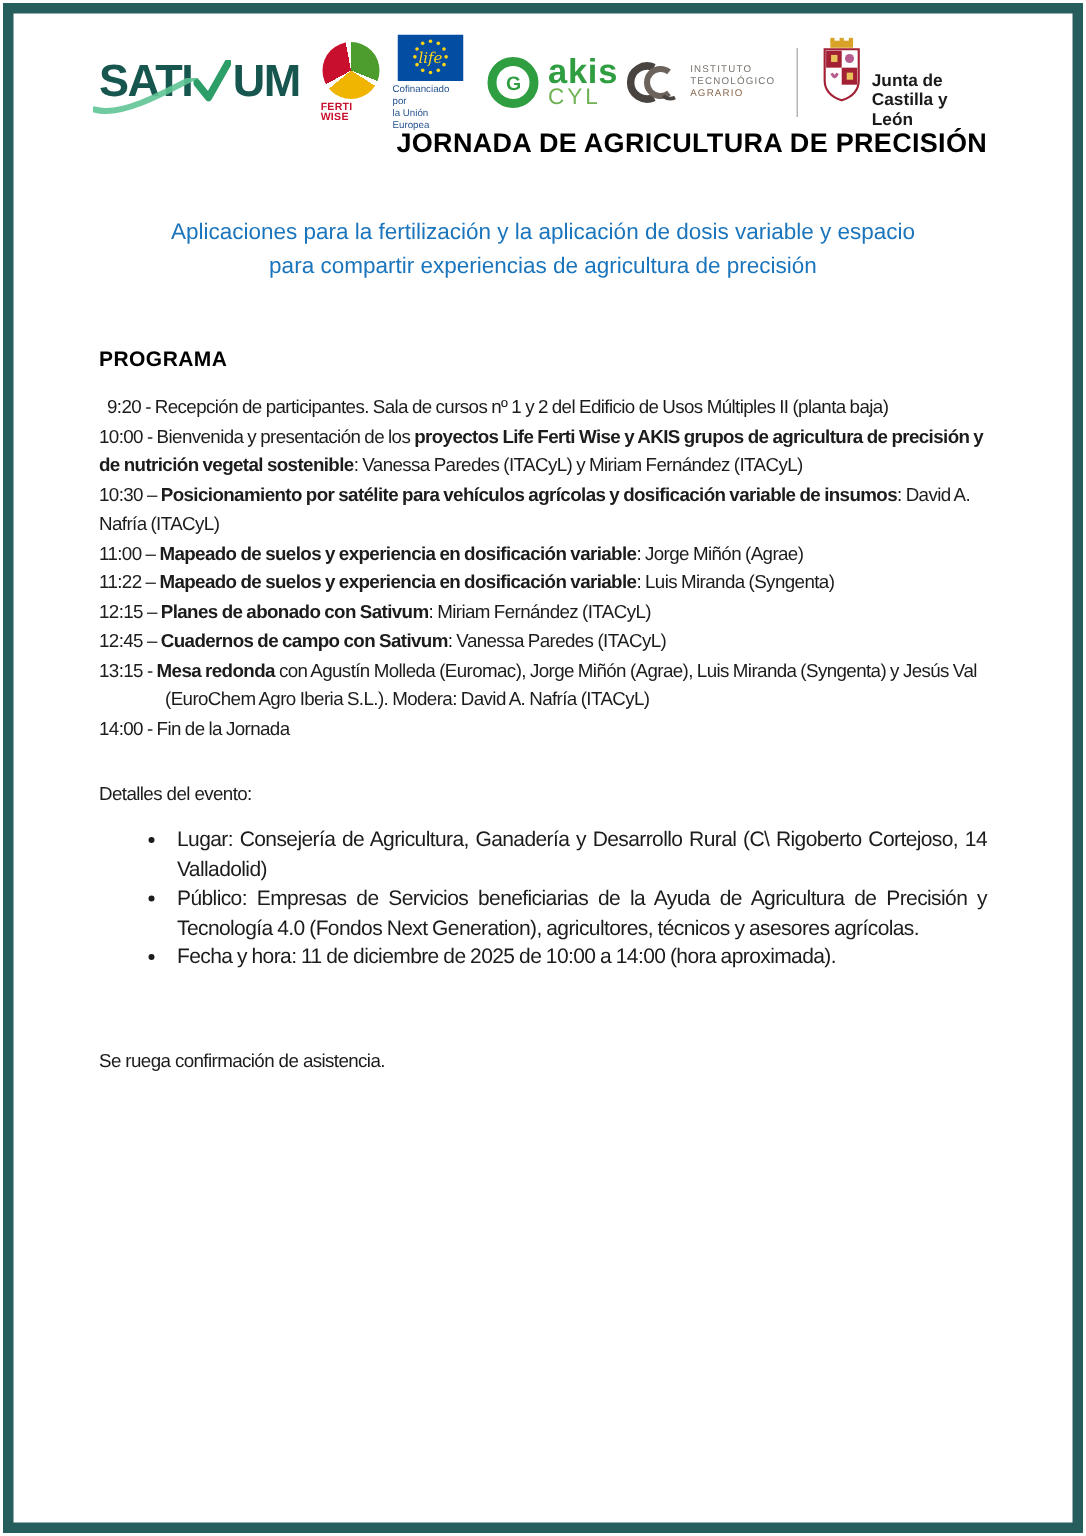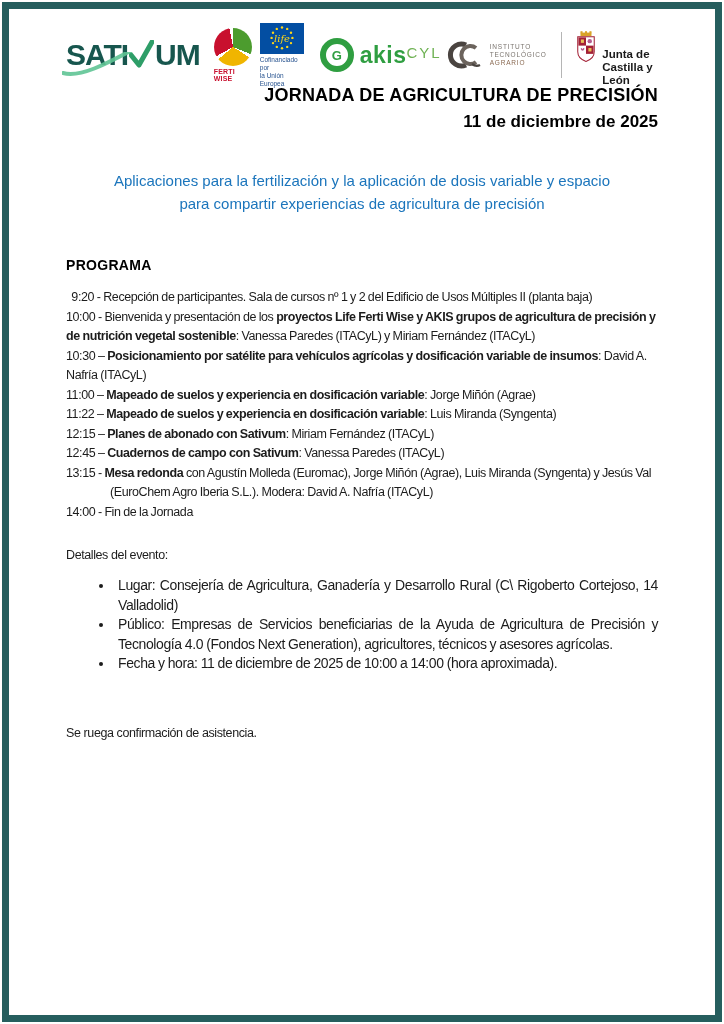--- a/index.html
+++ b/index.html
@@ -26,21 +26,21 @@
   .fertiwise .fw-label { font-size:7px; font-weight:bold; color:var(--ferti_red,#C8102E);
     margin-top:2px; letter-spacing:.2px; }
 
   .eu { display:flex; flex-direction:column; align-items:flex-end; margin-left:8px; }
   .eu .caption { font-size:6.5px; line-height:8px; color:#27538f; margin-top:2px; }
 
   .akis { display:flex; align-items:center; margin-left:16px; }
   .akis .ring { width:34px; height:34px; border-radius:50%; border:6px solid var(--akis_green,#2F9E41);
     display:flex; align-items:center; justify-content:center; font-weight:bold; font-size:13px;
     color:var(--akis_green,#2F9E41); }
-  .akis .akis-words { margin-left:6px; display:flex; flex-direction:row; }
+  .akis .akis-words { margin-left:6px; display:flex; flex-direction:column; }
   .akis .akis-name { font-size:23px; font-weight:bold; line-height:20px; color:var(--akis_green,#2F9E41);
     letter-spacing:.5px; }
   .akis .akis-region { font-size:15px; line-height:16px; color:var(--akis_light_green,#6FB254);
     letter-spacing:2px; }
 
   .ita { display:flex; align-items:center; margin-left:auto; }
   .ita .ita-text { margin-left:6px; font-size:6.5px; line-height:8px; color:#7a746e; letter-spacing:.8px; }
   .ita .ita-text .l3 { color:#8a6a52; }
 
   .logo-divider { width:1px; height:46px; background:#b5b5b5; margin:0 14px; }
@@ -165,21 +165,20 @@
         </svg>
         <div class="junta-text">
           <div>Junta de</div>
           <div>Castilla y León</div>
         </div>
       </div>
     </div>
 
     <div class="title-block">
       <div class="title-line1">JORNADA DE AGRICULTURA DE PRECISIÓN</div>
-      <div class="title-line2">11 de diciembre de 2025</div>
     </div>
 
     <div class="subtitle">
       <div>Aplicaciones para la fertilización y la aplicación de dosis variable y espacio</div>
       <div>para compartir experiencias de agricultura de precisión</div>
     </div>
 
     <div class="programa">PROGRAMA</div>
     <div class="schedule" id="program-list">
         <div class="sched-item"><span>  9:20 - Recepción de participantes. Sala de cursos nº 1 y 2 del Edificio de Usos Múltiples II (planta baja)</span></div>

